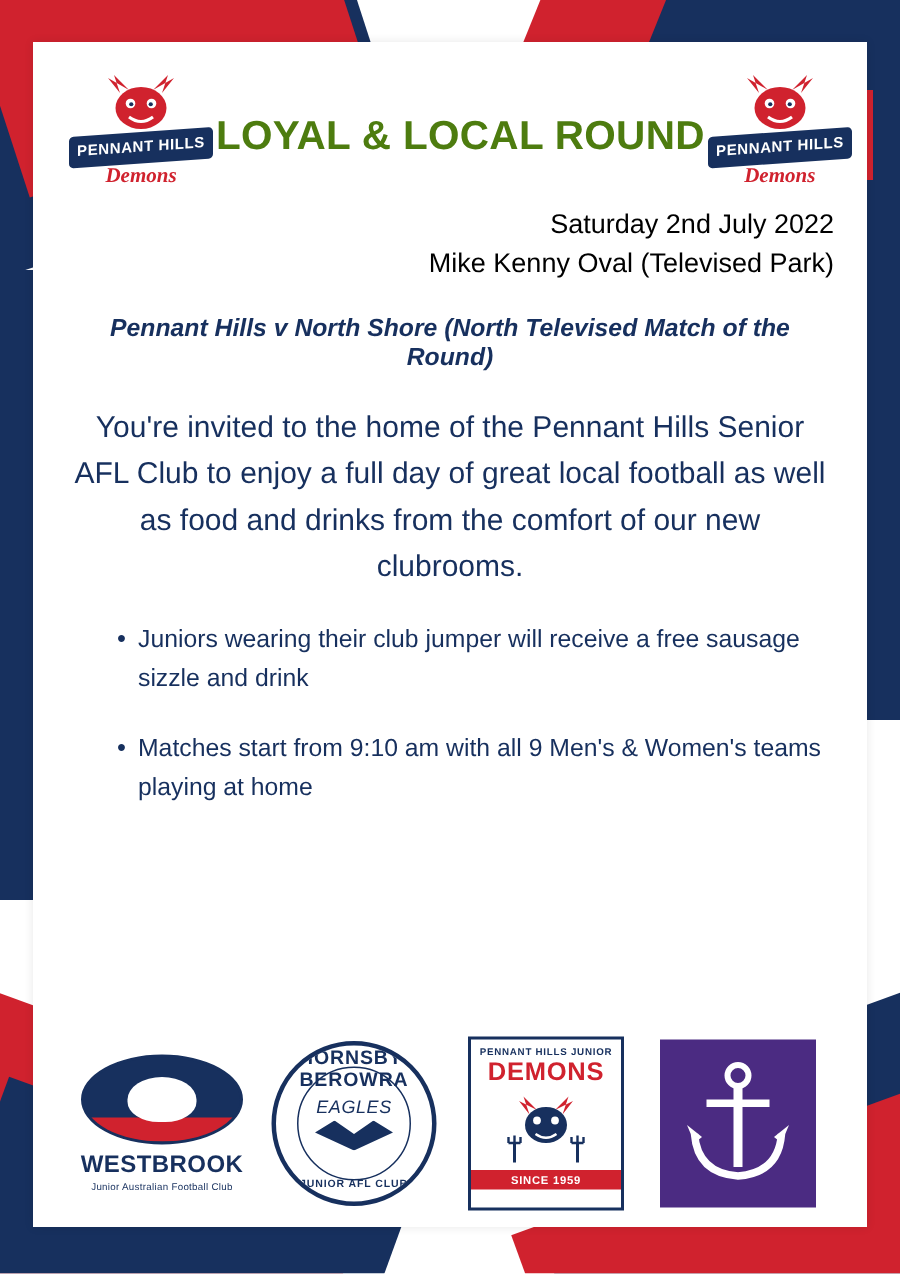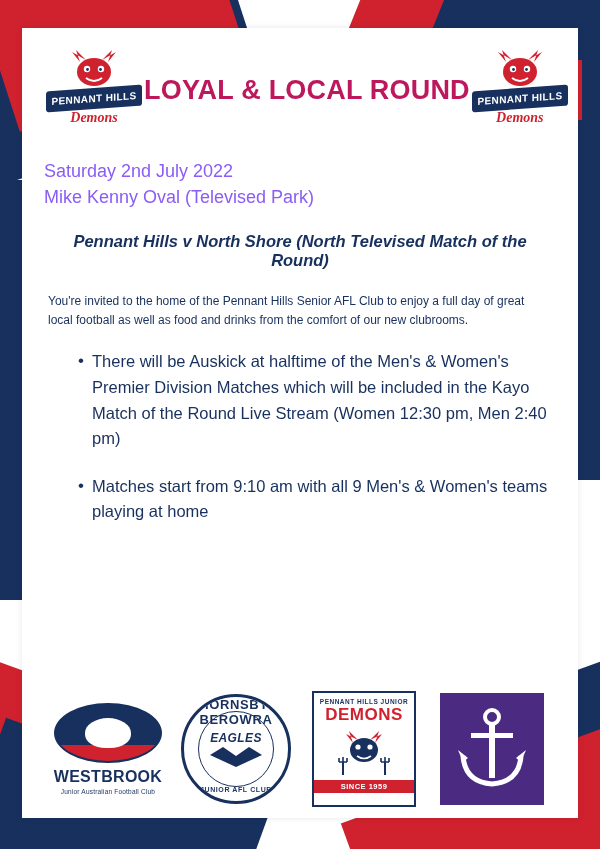--- a/index.html
+++ b/index.html
@@ -157,46 +157,46 @@
     font-size: 14px;
     font-style: italic;
     font-weight: bold;
     font-family: "Liberation Serif", serif;
   }
   .title {
     flex: 1 1 auto;
     text-align: center;
     font-size: 27px;
     font-weight: bold;
-    color: #be185d;
+    color: #4d7c0f;
     letter-spacing: 0.2px;
     font-family: "Liberation Sans", sans-serif;
     white-space: nowrap;
   }
 
   
   .date-block {
-    text-align: left;
-    color: #8b5cf6;
+    text-align: right;
+    color: #000000;
     font-size: 18px;
     line-height: 1.45;
-    margin-top: 22px;
+    margin-top: 0;
   }
   .match-line {
     text-align: center;
     color: #17305e;
     font-size: 16.5px;
     font-weight: bold;
     font-style: italic;
     margin-top: 22px;
   }
   .invite {
-    text-align: left;
-    color: #17305e;
-    font-size: 12px;
+    text-align: center;
+    color: #17305e;
+    font-size: 20px;
     line-height: 1.55;
     margin-top: 22px;
     padding: 0 4px;
   }
   .bullets {
     margin-top: 20px;
     padding-left: 34px;
     color: #17305e;
   }
   .bullet {
@@ -291,21 +291,21 @@
     border-radius: 50%;
     border: 1px solid #17305e;
     display: flex;
     flex-direction: column;
     align-items: center;
     justify-content: center;
   }
   .hb-eagles {
     color: #17305e;
     font-size: 12px;
-    font-weight: bold;
+    font-weight: normal;
     font-style: italic;
     letter-spacing: 0.4px;
   }
   .hb-wing {
     width: 52px; height: 20px;
     margin-top: 2px;
     background: #17305e;
     clip-path: polygon(0 40%, 25% 0, 50% 45%, 75% 0, 100% 40%, 50% 100%);
   }
   .hb-arc-top, .hb-arc-bot {
@@ -428,21 +428,21 @@
   <div class="date-block">
     <div>Saturday 2nd July 2022</div>
     <div>Mike Kenny Oval (Televised Park)</div>
   </div>
 
   <div class="match-line">Pennant Hills v North Shore (North Televised Match of the Round)</div>
 
   <div class="invite">You're invited to the home of the Pennant Hills Senior AFL Club to enjoy a full day of great local football as well as food and drinks from the comfort of our new clubrooms.</div>
 
   <div class="bullets">
-    <div class="bullet">There will be Auskick at halftime of the Men's &amp; Women's Premier Division Matches which will be included in the Kayo Match of the Round Live Stream (Women 12:30 pm, Men 2:40 pm)</div>
+    <div class="bullet">Juniors wearing their club jumper will receive a free sausage sizzle and drink</div>
     <div class="bullet">Matches start from 9:10 am with all 9 Men's &amp; Women's teams playing at home</div>
   </div>
 
   <div class="logos">
 
     <div class="logo-tile">
       <div class="wb-oval">
         <div class="red-band"></div>
         <div class="bird"></div>
       </div>

